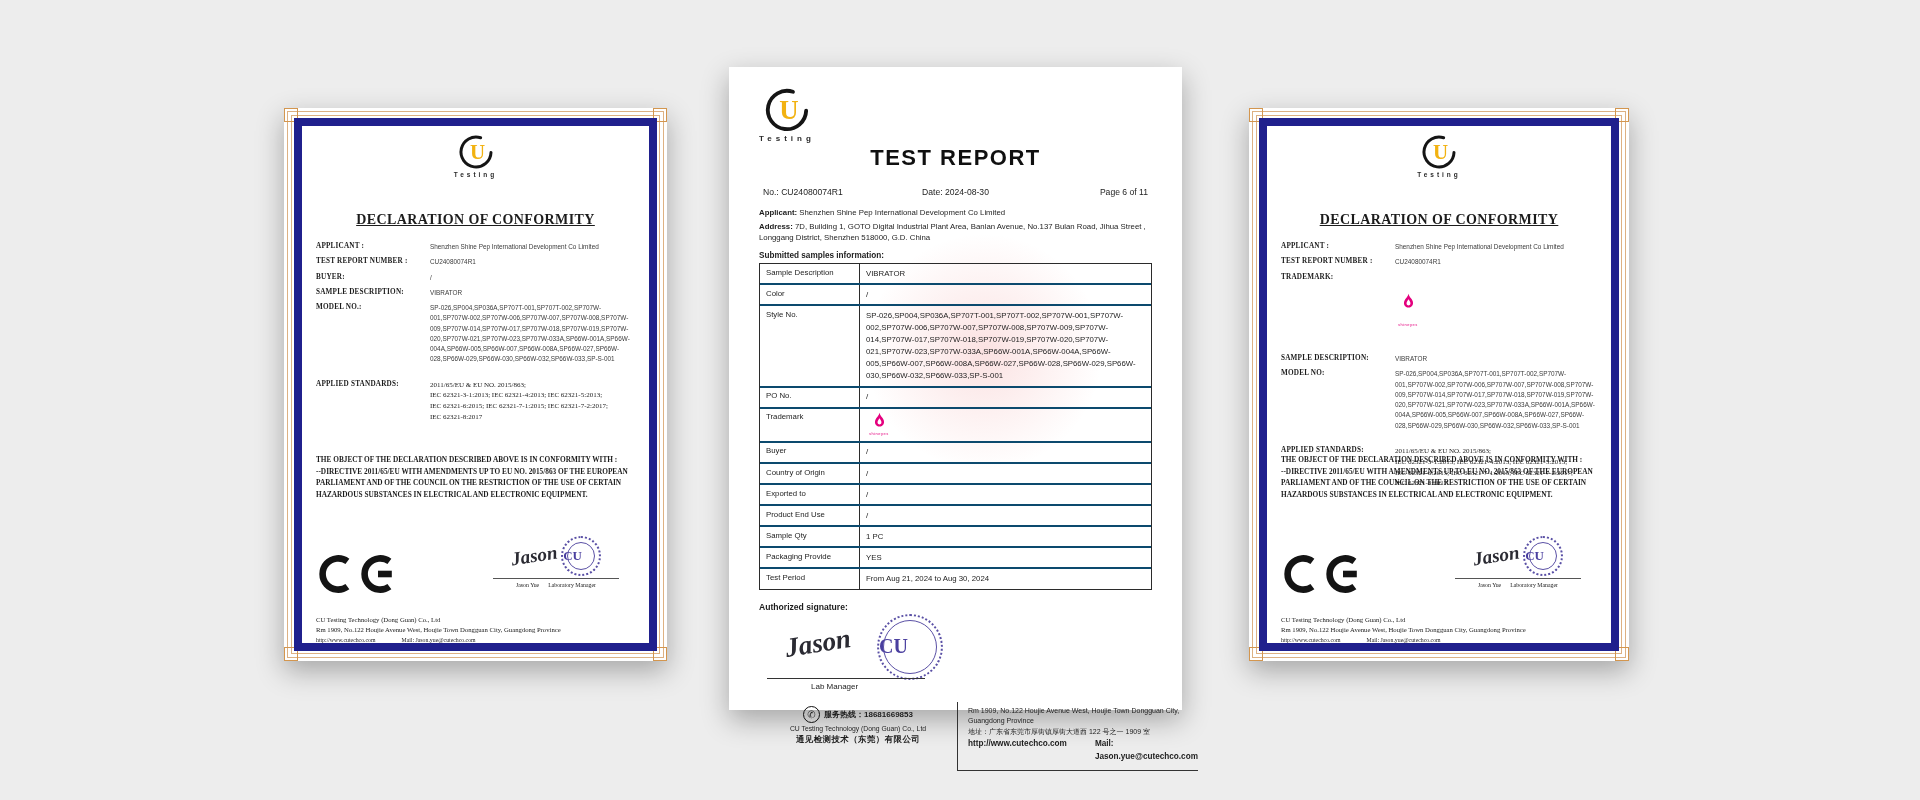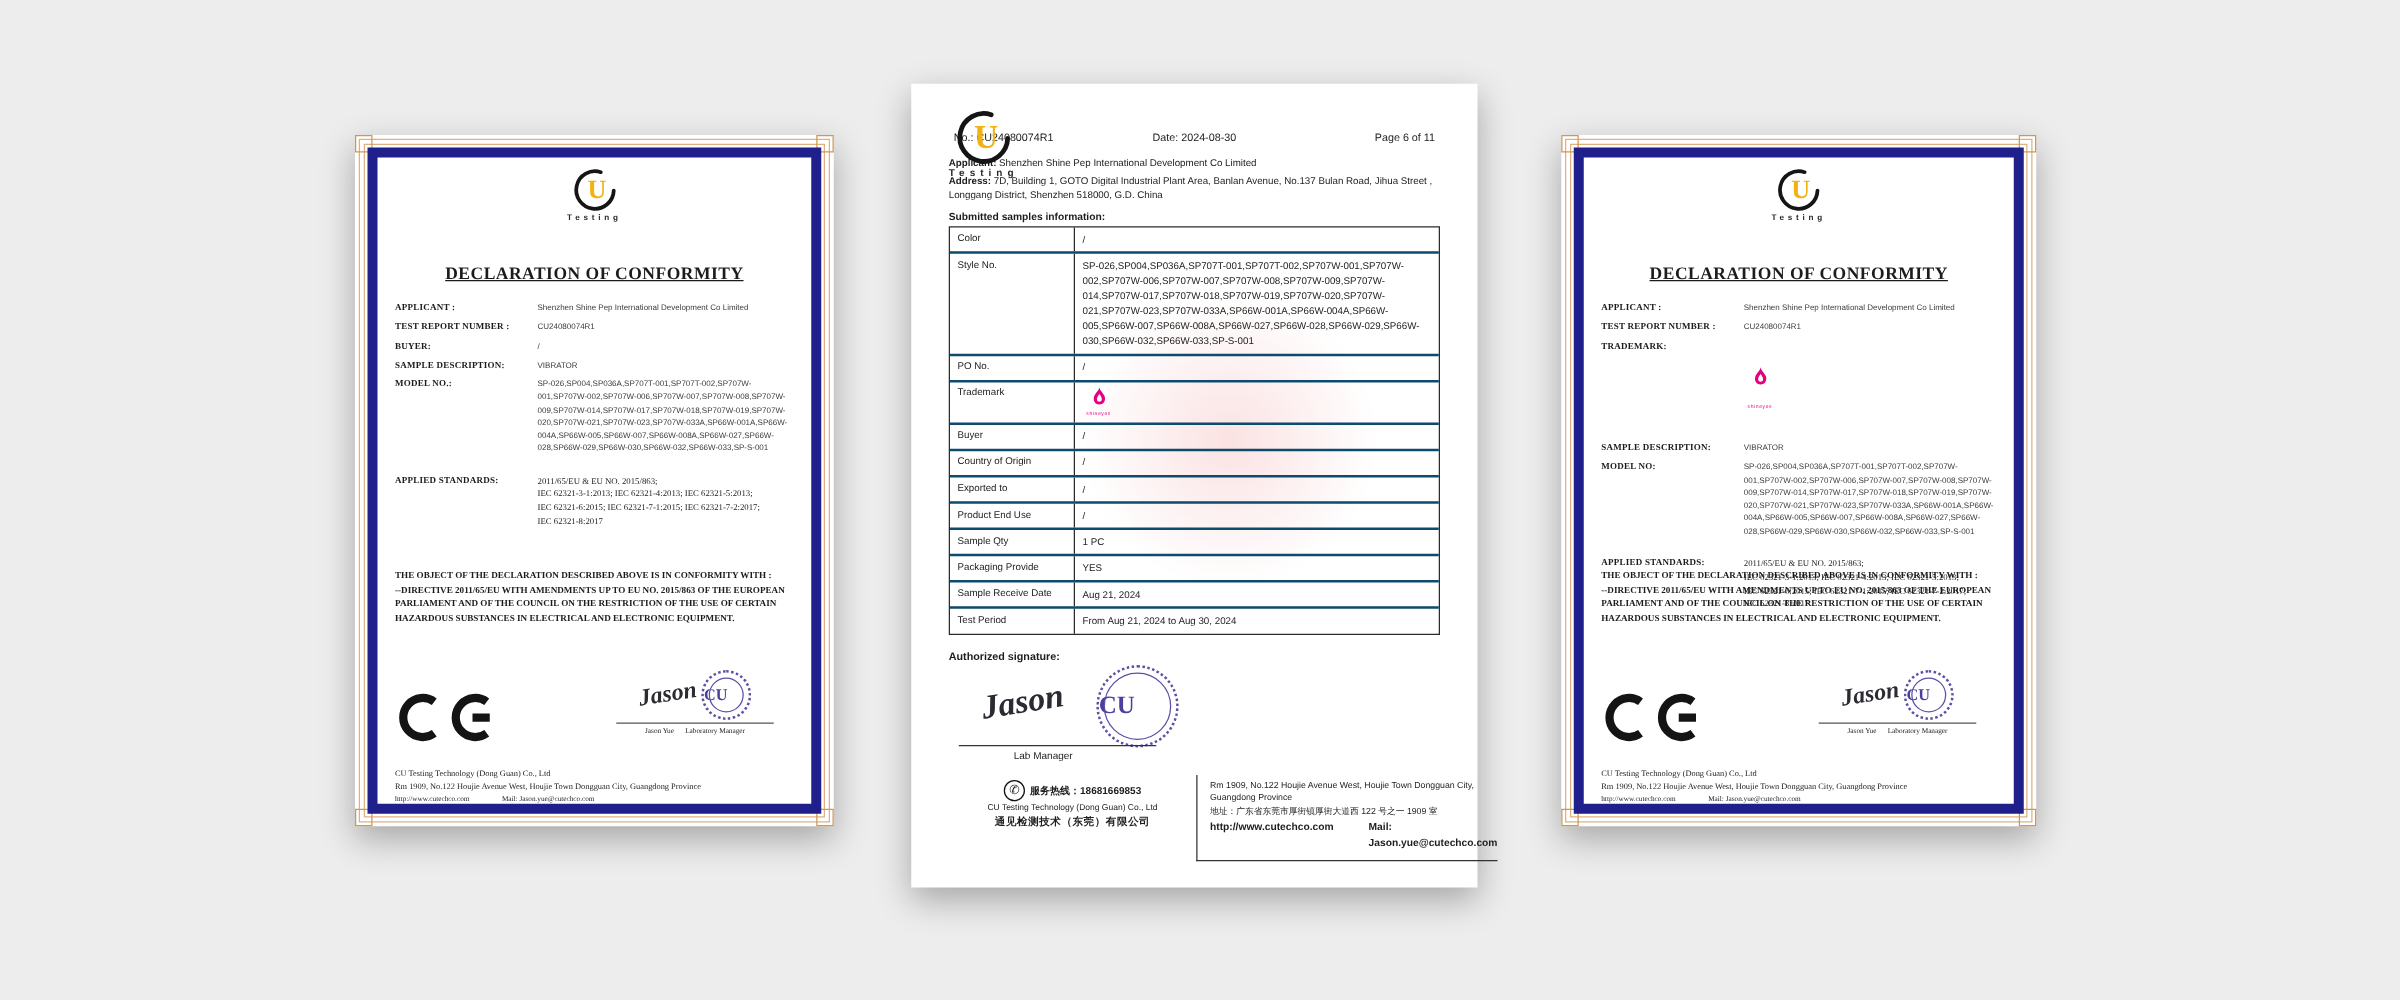--- a/index.html
+++ b/index.html
@@ -200,37 +200,42 @@
   <span class="culogo">
     <svg viewBox="0 0 48 48">
       <g transform="rotate(-35 24 24)">
         <path d="M40 12 A20 20 0 1 0 40 36" fill="none" stroke="#151515" stroke-width="4" stroke-linecap="round"></path>
       </g>
       <text x="26" y="33" text-anchor="middle" font-family="Liberation Serif, serif" font-weight="bold" font-size="28" fill="#f2b211">U</text>
     </svg>
     <span class="testing">Testing</span>
   </span>
 </div>
+    <div class="report-title">TEST REPORT</div>
     <div class="report-meta">
       <span class="m">
         <span>No.:</span> <span>CU24080074R1</span>
       </span>
       <span class="m c">
         <span>Date:</span> <span>2024-08-30</span>
       </span>
       <span class="m r">Page 6 of 11</span>
     </div>
     <div class="appline">
       <b>Applicant:</b> <span>Shenzhen Shine Pep International Development Co Limited</span>
     </div>
     <div class="appline">
       <b>Address:</b> <span>7D, Building 1, GOTO Digital Industrial Plant Area, Banlan Avenue, No.137 Bulan Road, Jihua Street , Longgang District, Shenzhen 518000, G.D. China</span>
     </div>
     <div class="samples-h">Submitted samples information:</div>
     <div class="stable">
+        <div class="srow">
+          <div class="lc">Sample Description</div>
+          <div class="vc">VIBRATOR</div>
+        </div>
         <div class="srow">
           <div class="lc">Color</div>
           <div class="vc">/</div>
         </div>
         <div class="srow">
           <div class="lc">Style No.</div>
           <div class="vc">SP-026,SP004,SP036A,SP707T-001,SP707T-002,SP707W-001,SP707W-002,SP707W-006,SP707W-007,SP707W-008,SP707W-009,SP707W-014,SP707W-017,SP707W-018,SP707W-019,SP707W-020,SP707W-021,SP707W-023,SP707W-033A,SP66W-001A,SP66W-004A,SP66W-005,SP66W-007,SP66W-008A,SP66W-027,SP66W-028,SP66W-029,SP66W-030,SP66W-032,SP66W-033,SP-S-001</div>
         </div>
         <div class="srow">
           <div class="lc">PO No.</div>
@@ -264,24 +269,20 @@
           <div class="lc">Product End Use</div>
           <div class="vc">/</div>
         </div>
         <div class="srow">
           <div class="lc">Sample Qty</div>
           <div class="vc">1 PC</div>
         </div>
         <div class="srow">
           <div class="lc">Packaging Provide</div>
           <div class="vc">YES</div>
-        </div>
-        <div class="srow">
-          <div class="lc">Sample Receive Date</div>
-          <div class="vc">Aug 21, 2024</div>
         </div>
         <div class="srow">
           <div class="lc">Test Period</div>
           <div class="vc">From Aug 21, 2024 to Aug 30, 2024</div>
         </div>
       </div>
     <div class="auth-label">Authorized signature:</div>
     <div class="rsig">
       <span class="sig-script">Jason</span>
       <span class="stamp">

